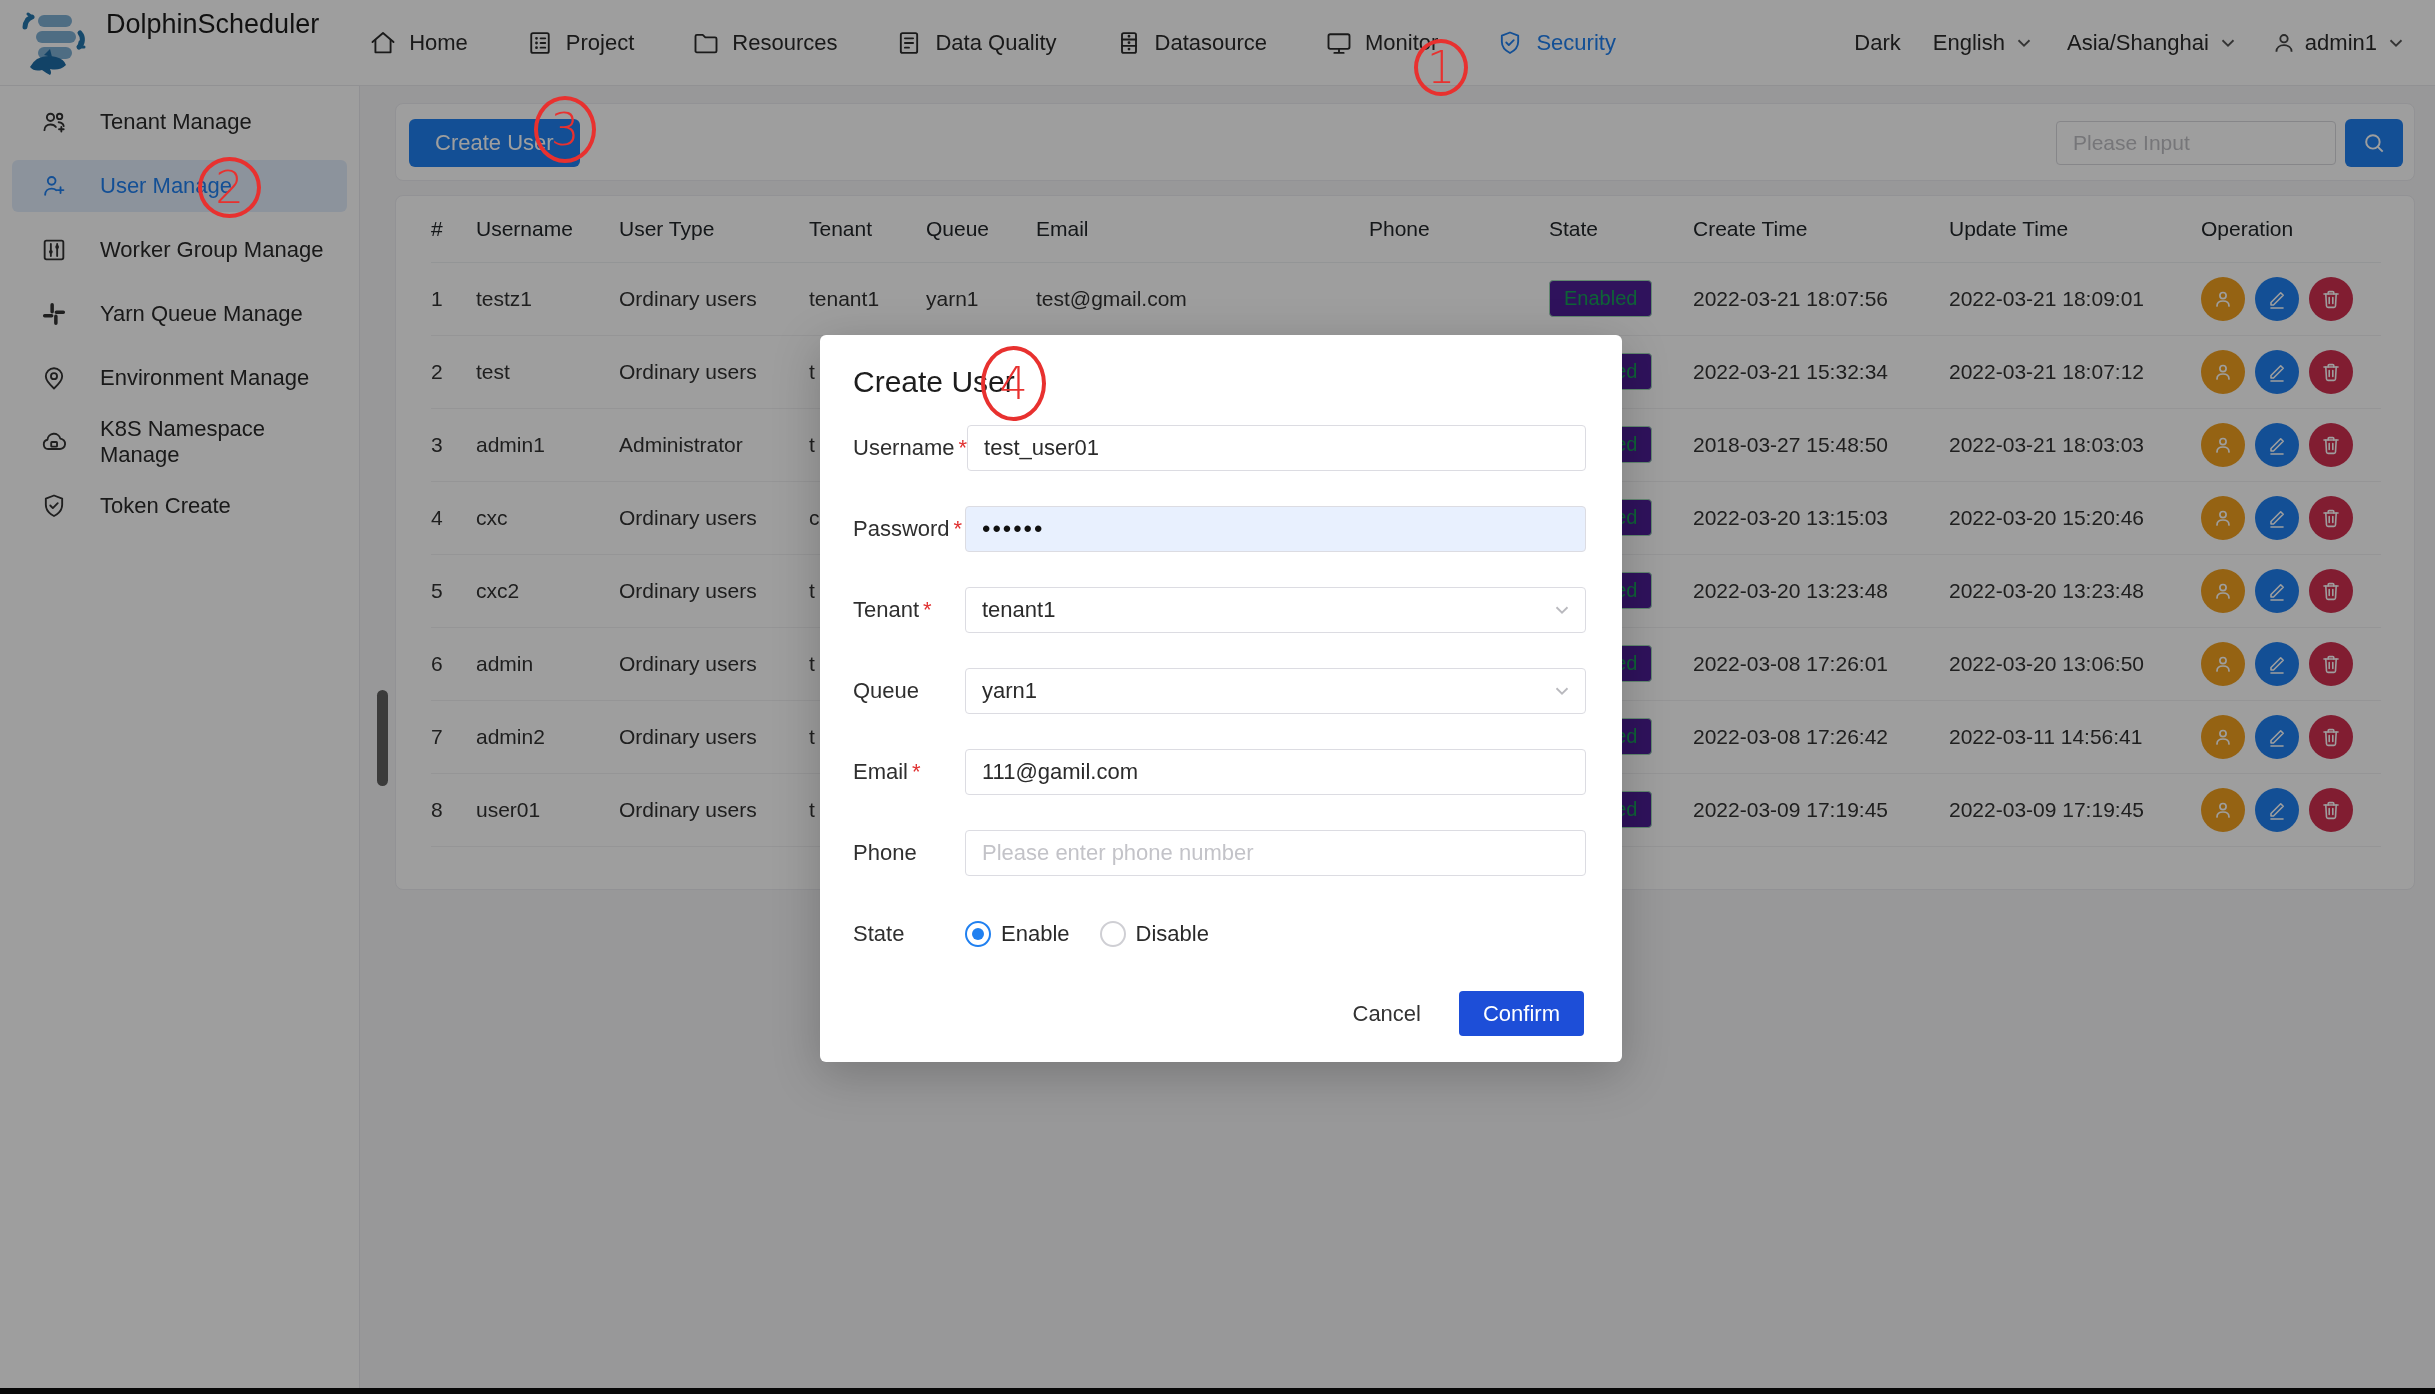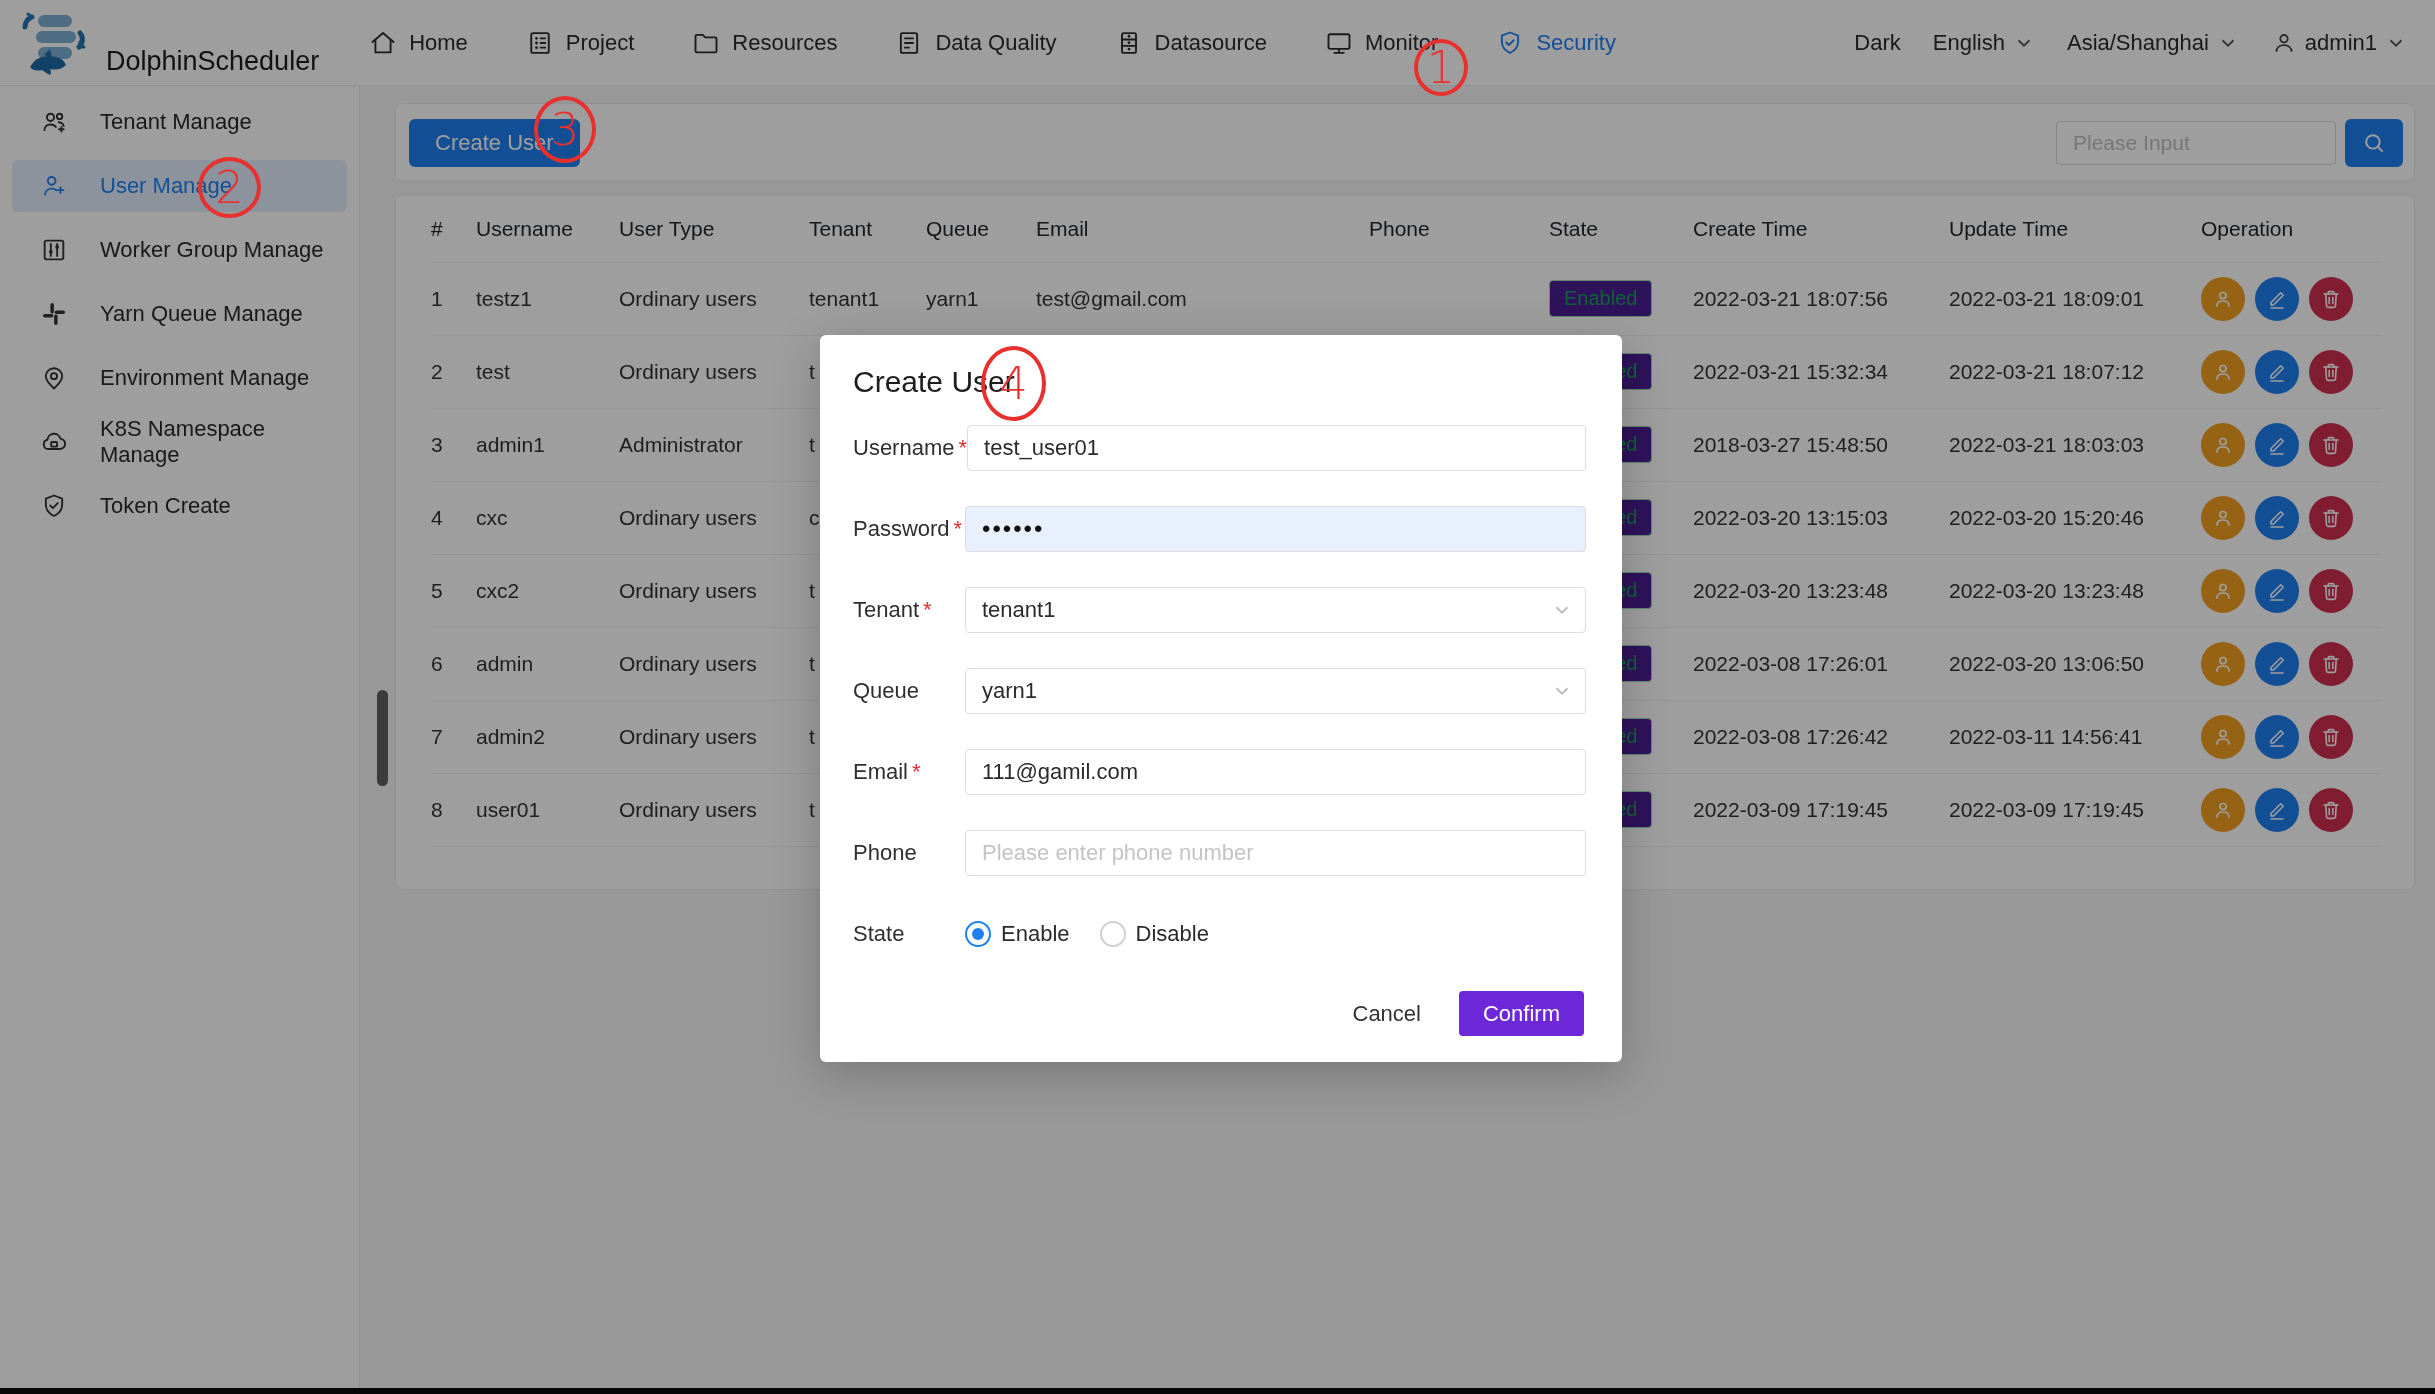--- a/index.html
+++ b/index.html
@@ -8,21 +8,21 @@
     position:relative; overflow:hidden;
     background:#f5f5f7;
     font-family:"Liberation Sans", sans-serif;
     color:#2b2b2b;
   }
   svg { display:block; }
 
   
   .navbar { position:absolute; top:0; left:0; right:0; height:86px; background:#fff;
     border-bottom:1px solid #ebebee; display:flex; align-items:center; z-index:2; }
-  .brand { display:flex; align-items:flex-end; gap:12px; padding-left:20px; min-width:268px; }
+  .brand { display:flex; align-items:flex-start; gap:12px; padding-left:20px; min-width:268px; }
   .brand-logo { width:74px; height:68px; }
   .brand-title { font-size:27px; color:#1c1c1c; }
   .nav-menu { display:flex; align-items:center; gap:58px; margin-left:50px; }
   .nav-item { display:flex; align-items:center; gap:12px; font-size:22px; color:#2b2b2b; cursor:pointer; }
   .nav-item .ni { width:28px; height:28px; color:#2b2b2b; }
   .nav-item.active { color:#2080f0; }
   .nav-item.active .ni { color:#2080f0; }
   .nav-right { margin-left:auto; display:flex; align-items:center; gap:32px; padding-right:28px; font-size:22px; }
   .nr-group { display:flex; align-items:center; gap:8px; cursor:pointer; }
   .chev { width:22px; height:22px; color:#555; }
@@ -86,21 +86,21 @@
     font-size:22px; color:#2b2b2b; display:flex; align-items:center; position:relative; cursor:pointer; }
   .select-box .chev { position:absolute; right:12px; color:#b9b9be; }
   .radio-group { display:flex; align-items:flex-start; gap:30px; }
   .radio { display:flex; align-items:center; gap:10px; cursor:pointer; font-size:22px; color:#2a2a2a; }
   .r-dot { width:26px; height:26px; border-radius:50%; border:2px solid #cfcfd4; background:#fff;
     display:flex; align-items:center; justify-content:center; }
   .radio.checked .r-dot { border-color:#2080f0; }
   .radio.checked .r-dot::after { content:""; width:12px; height:12px; border-radius:50%; background:#2080f0; }
   .modal-footer { position:absolute; right:38px; bottom:26px; display:flex; align-items:center; gap:38px; }
   .cancel-btn { background:none; border:none; font-size:22px; color:#333; font-family:inherit; cursor:pointer; }
-  .confirm-btn { height:45px; padding:0 24px; background:#6d28d9; color:#fff; border:none;
+  .confirm-btn { height:45px; padding:0 24px; background:#1d4ed8; color:#fff; border:none;
     border-radius:4px; font-size:22px; font-family:inherit; cursor:pointer; }
 
   
   .ann { position:absolute; border:4px solid #e8312f; border-radius:50%; color:#e8312f;
     display:flex; align-items:center; justify-content:center; font-size:45px; font-weight:300;
     z-index:30; pointer-events:none; font-family:"DejaVu Sans", sans-serif; }
   .ann-1 { left:1414px; top:39px;  width:54px; height:57px; }
   .ann-2 { left:198px;  top:157px; width:63px; height:61px; }
   .ann-3 { left:534px;  top:96px;  width:62px; height:67px; }
   .ann-4 { left:981px;  top:346px; width:65px; height:75px; }

